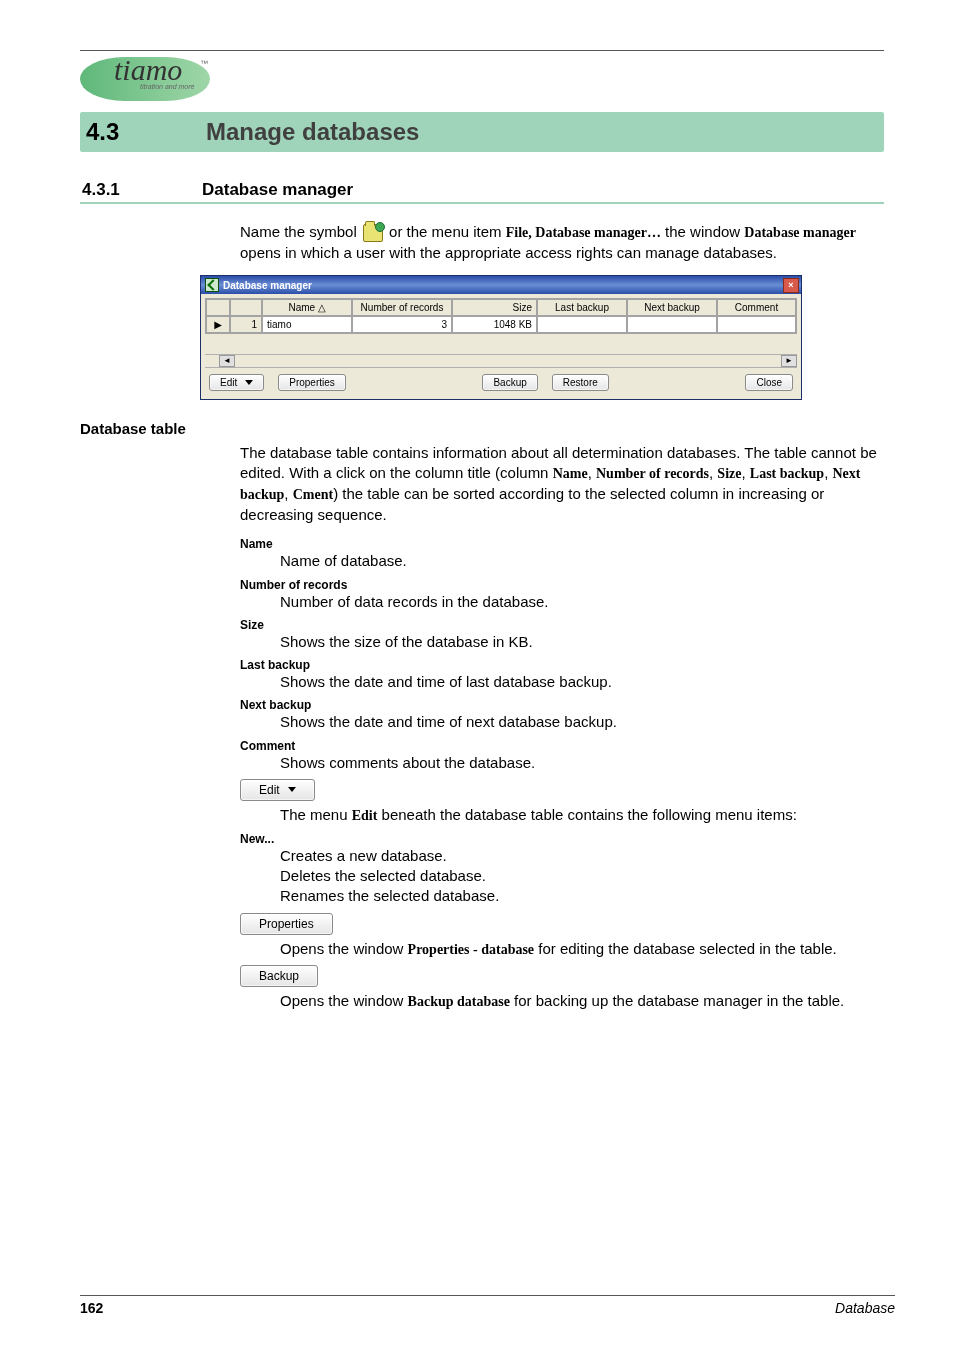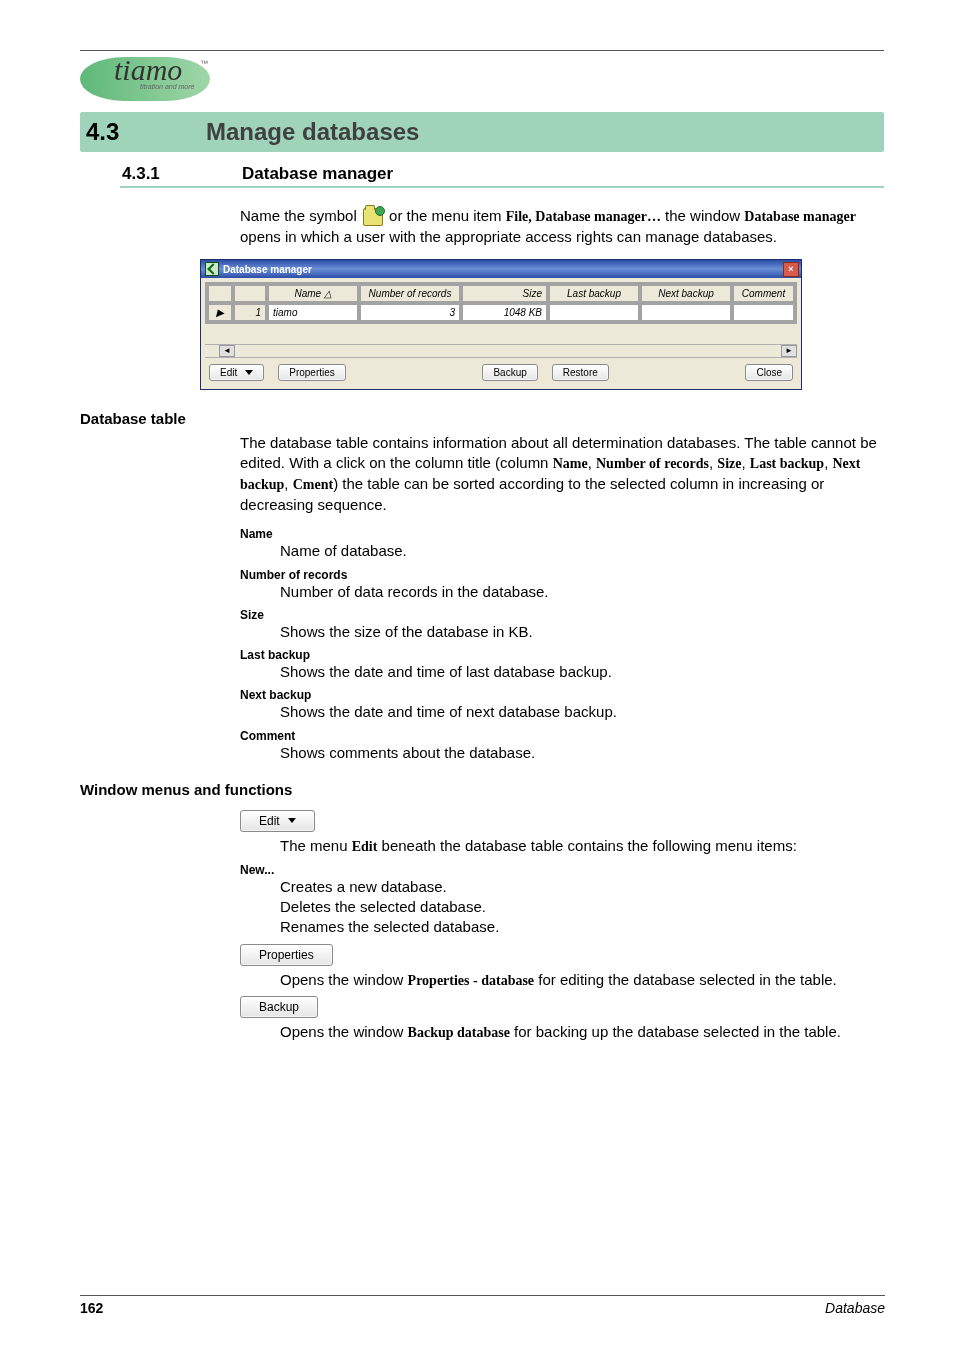--- a/index.html
+++ b/index.html
@@ -62,21 +62,21 @@
     top: 28px;
     left: 60px;
     font-size: 7px;
     color: #666;
     font-style: italic;
   }
   .section-bar {
     background: #9fd4bb;
     padding: 6px 0 6px 0;
     border-radius: 2px;
-    margin-bottom: 12px;
+    margin-bottom: 28px;
   }
   .section-bar-inner {
     display: flex;
     align-items: baseline;
   }
   .sec-num {
     font-family: Verdana, Arial, sans-serif;
     font-size: 24px;
     font-weight: 900;
     color: #000;
@@ -88,21 +88,20 @@
     font-size: 24px;
     font-weight: 900;
     color: #404040;
   }
   .subsection-row {
     border-bottom: 2px solid #9fd4bb;
     padding-bottom: 2px;
     margin-bottom: 18px;
     display: flex;
     align-items: flex-end;
-    margin-left: 40px;
   }
   .sub-num {
     font-family: Verdana, Arial, sans-serif;
     font-size: 17px;
     font-weight: 900;
     width: 120px;
     padding-left: 2px;
   }
   .sub-title {
     font-family: Verdana, Arial, sans-serif;
@@ -170,25 +169,24 @@
   .ss-body {
     padding: 4px;
   }
   .ss-tbl {
     width: 100%;
     border-collapse: collapse;
     font-size: 10px;
     background: #fff;
   }
   .ss-tbl th, .ss-tbl td {
-    border: 4px solid #a3a3a3;
+    border: 2px solid #a3a3a3;
     padding: 2px 4px;
     text-align: left;
     font-weight: normal;
-    font-style: italic;
   }
   .ss-tbl th {
     background: #ece9d8;
     text-align: center;
     font-weight: normal;
   }
   .ss-tbl td.num { text-align: right; }
   .col-rownum { width: 22px; text-align: right !important; }
   .col-marker { width: 14px; background:#ece9d8 !important; }
   .col-name { width: 80px; }
@@ -308,21 +306,21 @@
   }
   .em-ui {
     font-family: Liberation Serif, serif;
     font-size: 14px;
     font-weight: 900;
   }
   .footer {
     position: absolute;
     bottom: 35px;
     left: 80px;
-    right: 69px;
+    right: 59px;
     border-top: 1px solid #555;
     padding-top: 4px;
     display: flex;
     justify-content: space-between;
     font-size: 14px;
     font-family: Arial, sans-serif;
   }
   .footer .pageno { font-weight: bold; }
   .footer .sect { font-style: italic; }
 </style>
@@ -427,21 +425,20 @@
 
   <div class="def-term">Last backup</div>
   <div class="def-body">Shows the date and time of last database backup.</div>
 
   <div class="def-term">Next backup</div>
   <div class="def-body">Shows the date and time of next database backup.</div>
 
   <div class="def-term">Comment</div>
   <div class="def-body">Shows comments about the database.</div>
 
-  <div class="h4" style="margin-top:18px">Window menus and functions</div>
 
   <div class="inline-btn-img">
     <span class="winbtn">
       <span>Edit</span>
         <span class="drop-tri"></span>
     </span>
   </div>
   <div class="def-body">
     <span>The menu </span><span class="em-ui">Edit</span><span> beneath the database table contains the following menu items:</span>
   </div>
@@ -457,21 +454,21 @@
     <span class="winbtn">Properties</span>
   </div>
   <div class="def-body">
     <span>Opens the window </span><span class="em-ui">Properties - database</span><span> for editing the database selected in the table.</span>
   </div>
 
   <div class="inline-btn-img">
     <span class="winbtn">Backup</span>
   </div>
   <div class="def-body">
-    <span>Opens the window </span><span class="em-ui">Backup database</span><span> for backing up the database selected in the table.</span>
+    <span>Opens the window </span><span class="em-ui">Backup database</span><span> for backing up the database manager in the table.</span>
   </div>
 
   <div class="footer">
     <span class="pageno">162</span>
     <span class="sect">Database</span>
   </div>
 
 </div>
 
 </body></html>

